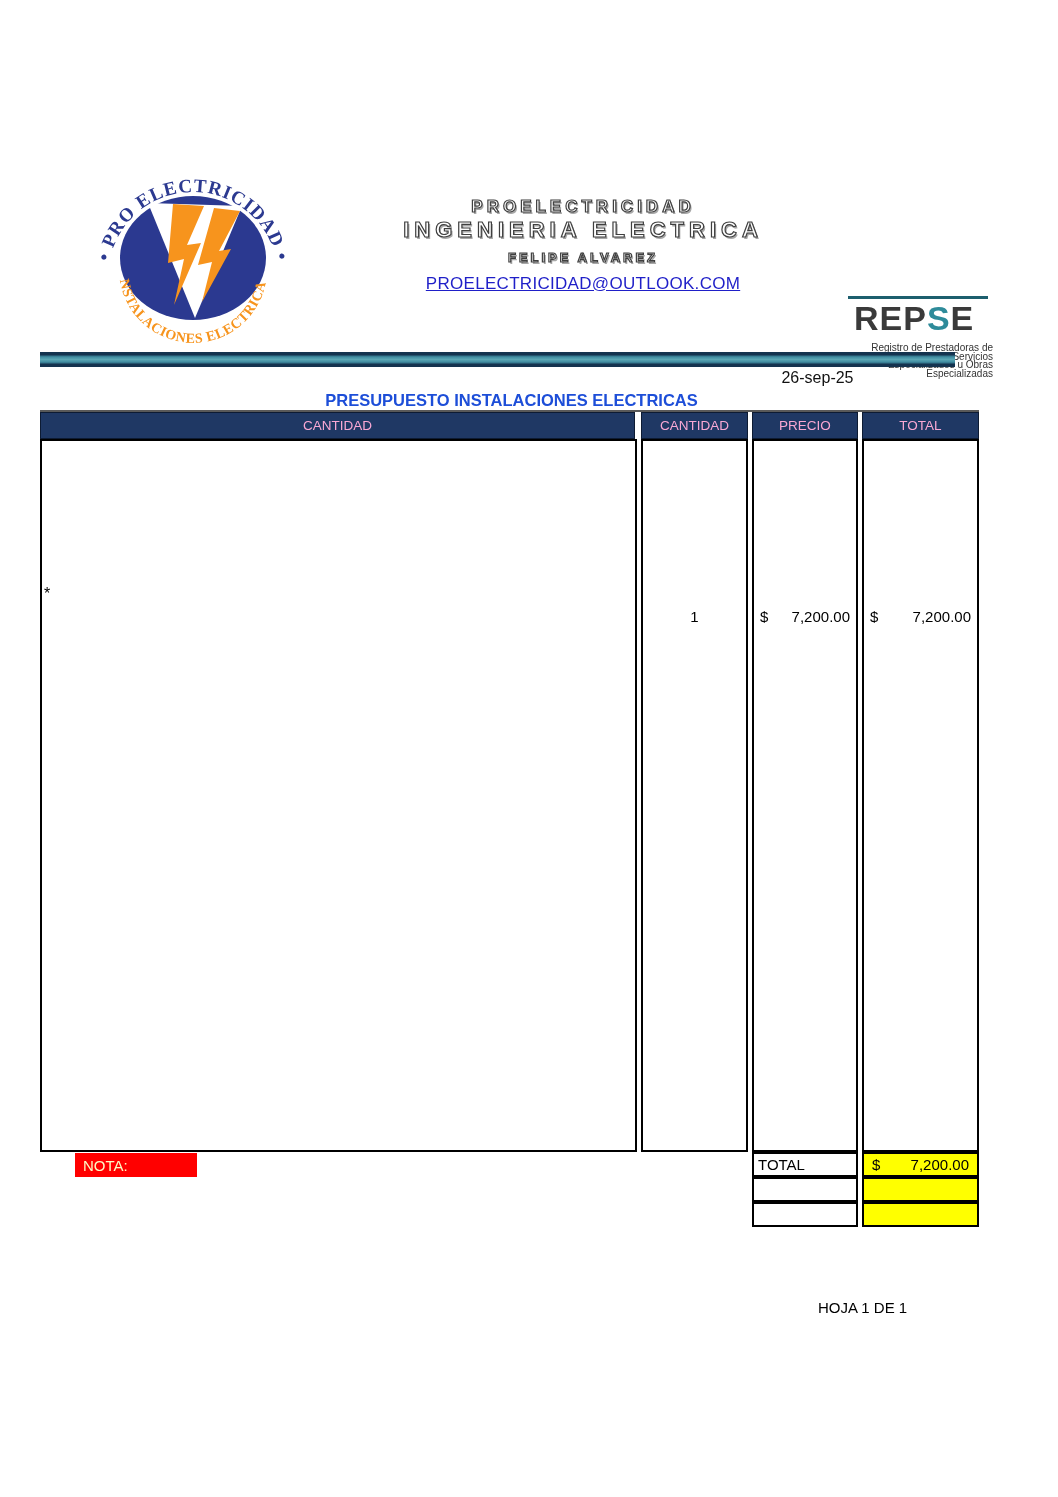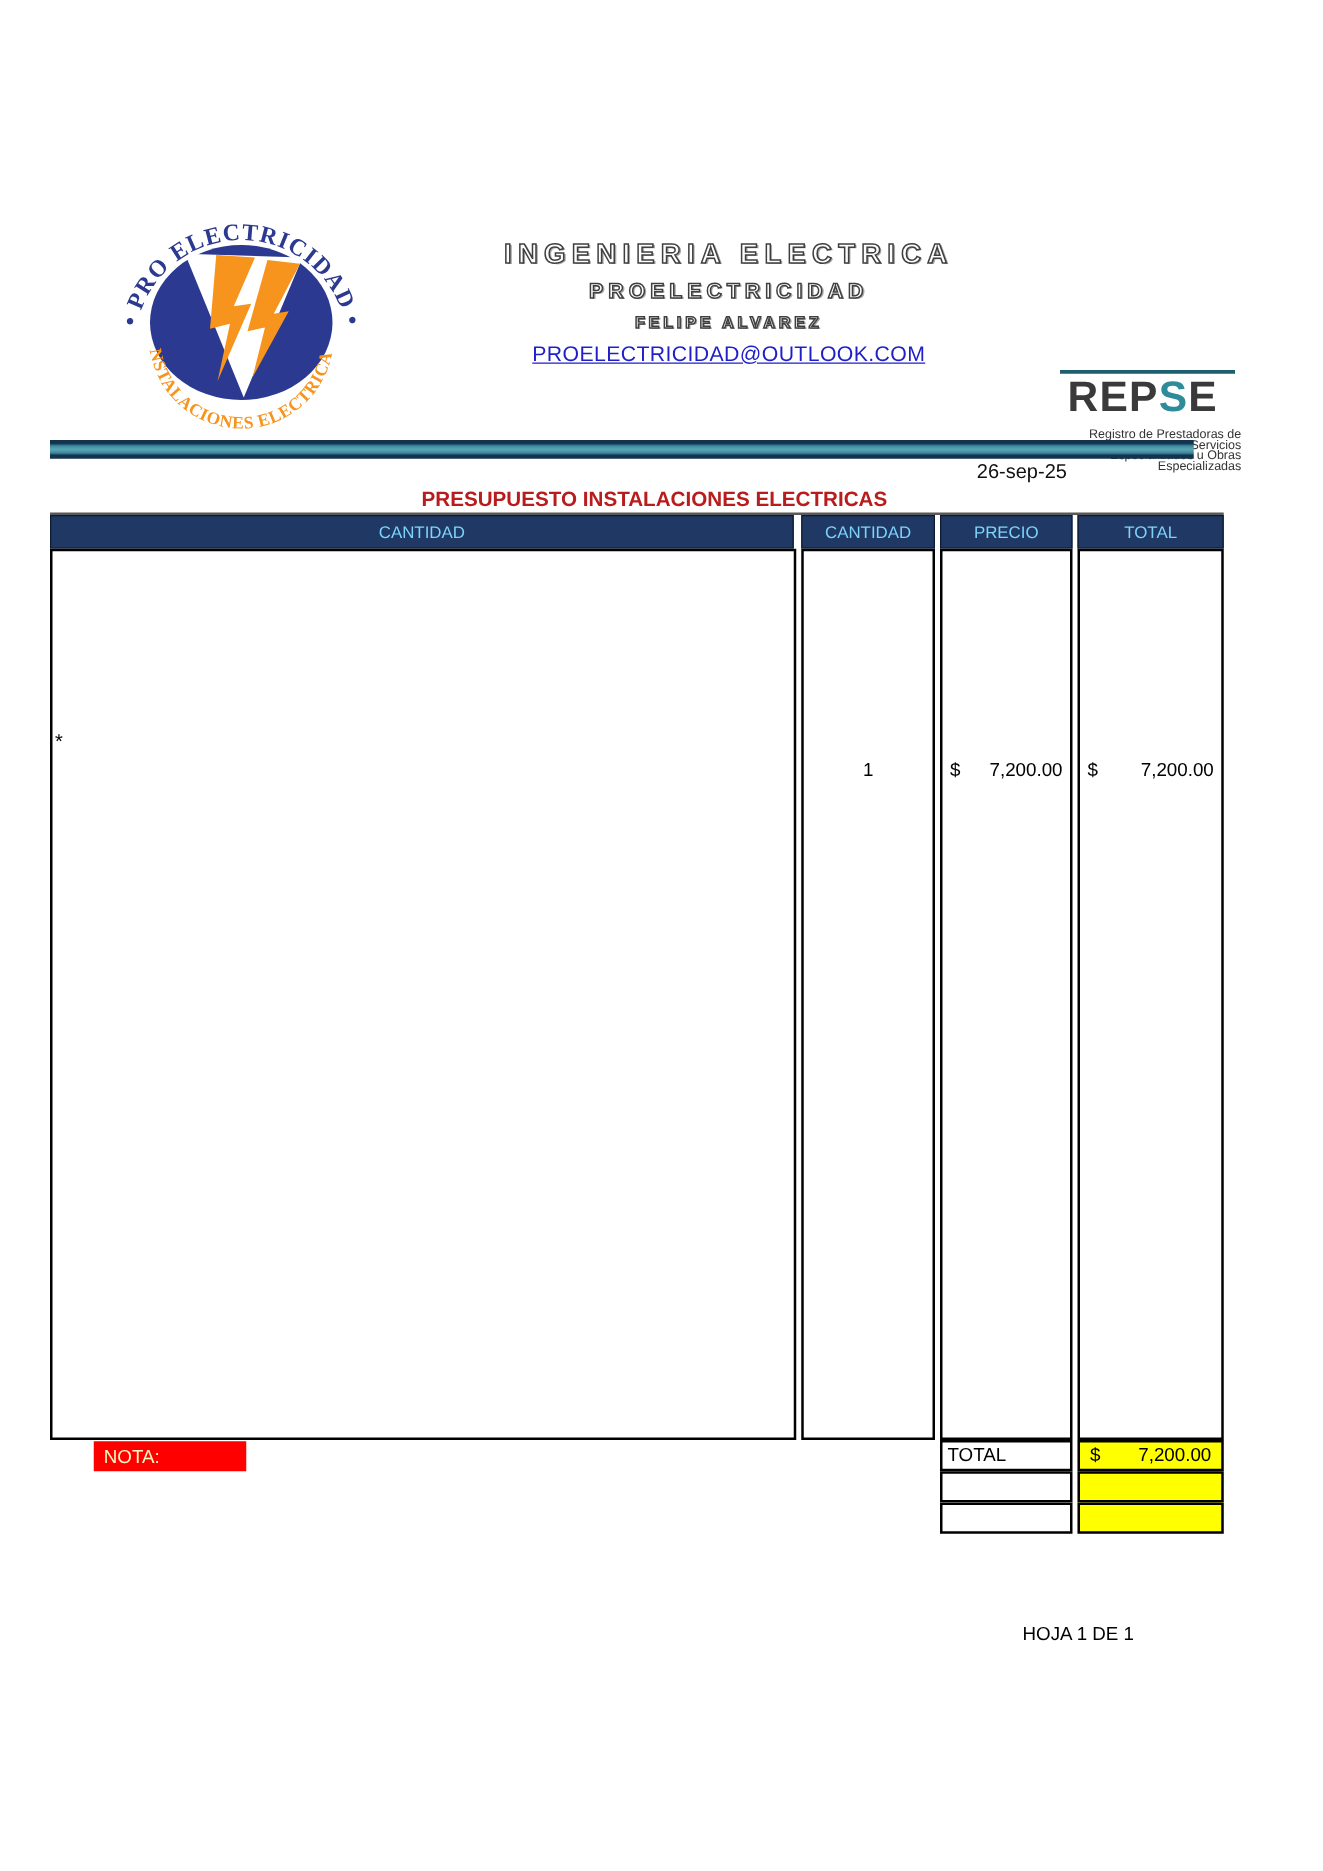--- a/index.html
+++ b/index.html
@@ -55,28 +55,28 @@
   
   .divider-bar {
     left: 40px; top: 352px; width: 915px; height: 15px;
     background: linear-gradient(180deg,
       #14334f 0%, #14334f 18%,
       #3f8ba0 32%, #5ba6b4 50%, #3f8ba0 68%,
       #14334f 82%, #14334f 100%);
   }
 
   .doc-date { left: 740px; top: 369px; width: 155px; text-align: center; font-size: 16px; color: #111; }
-  .doc-title { left: 12px; top: 391px; width: 1023px; text-align: center; font-size: 16.5px; font-weight: 700; color: #b91c1c; }
+  .doc-title { left: 0px; top: 391px; width: 1023px; text-align: center; font-size: 16.5px; font-weight: 700; color: #1d4ed8; }
 
   
   .thead-topline { left: 40px; top: 410px; width: 939px; height: 2px; background: #595959; }
   .th-cell {
     top: 412px; height: 27px;
     background: #1f3864;
-    color: #7dd3fc;
+    color: #f9a8d4;
     font-size: 13.5px;
     display: flex; align-items: center; justify-content: center;
     border: 1px solid #0d1b33;
   }
   .th-desc  { left: 40px;  width: 595px; }
   .th-qty   { left: 641px; width: 107px; }
   .th-price { left: 752px; width: 106px; }
   .th-total { left: 862px; width: 117px; }
 
   .body-box { top: 439px; height: 713px; border: 2px solid #000; background: #fff; }
@@ -142,22 +142,22 @@
       <text font-size="19" font-weight="bold" fill="#2b3990" letter-spacing="1" font-family="Liberation Serif, serif">
         <textPath href="#arcTop" startOffset="50%" text-anchor="middle">• PRO ELECTRICIDAD •</textPath>
       </text>
       <text font-size="14" font-weight="bold" fill="#f7941d" letter-spacing="0.5" font-family="Liberation Serif, serif">
         <textPath href="#arcBot" startOffset="50%" text-anchor="middle">INSTALACIONES ELECTRICAS</textPath>
       </text>
     </svg>
   </div>
 
   <div class="abs head-block">
+    <div class="stencil head-line2">PROELECTRICIDAD</div>
     <div class="stencil head-line1">INGENIERIA ELECTRICA</div>
-    <div class="stencil head-line2">PROELECTRICIDAD</div>
     <div class="stencil head-line3">FELIPE ALVAREZ</div>
     <div class="email-line">
       <a href="#" class="email-link">PROELECTRICIDAD@OUTLOOK.COM</a>
     </div>
   </div>
 
   <div class="abs repse-line"></div>
   <div class="abs repse-name">
     <span>REP</span><span class="repse-accent">S</span><span>E</span>
   </div>

